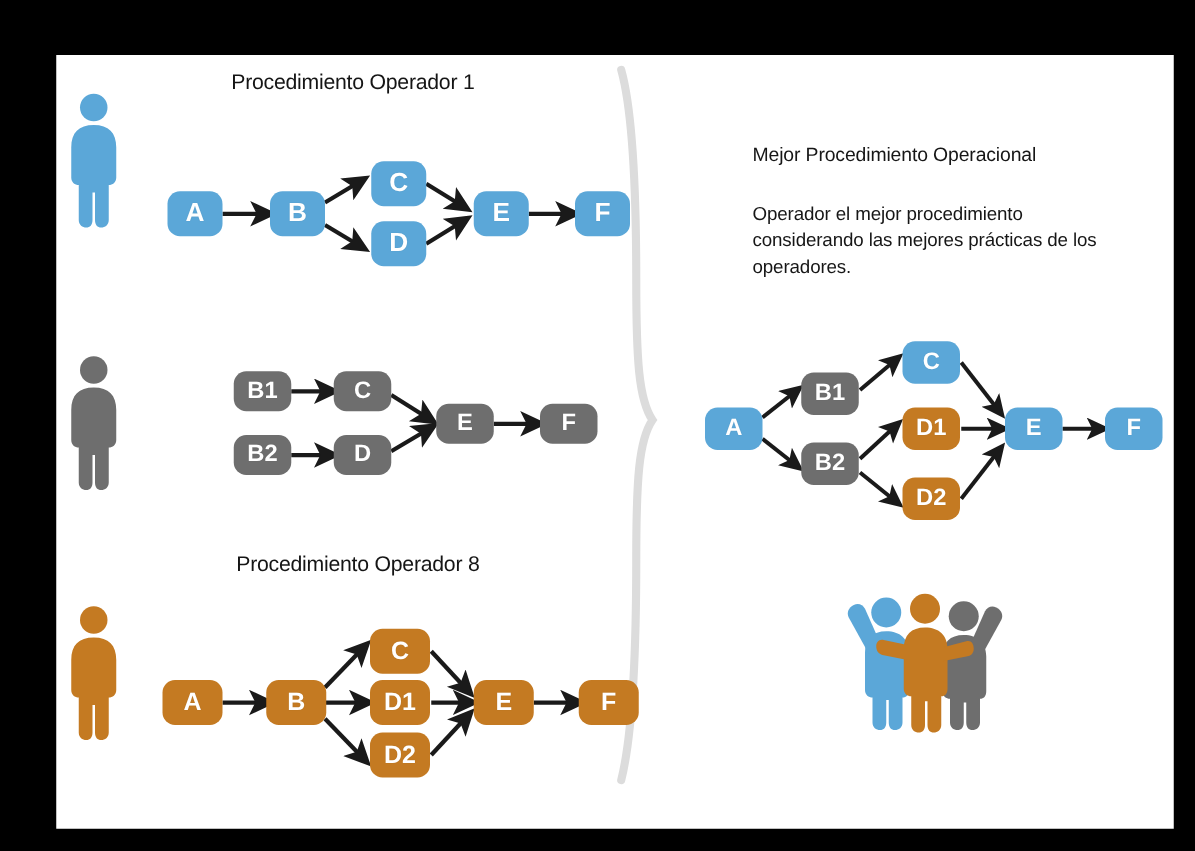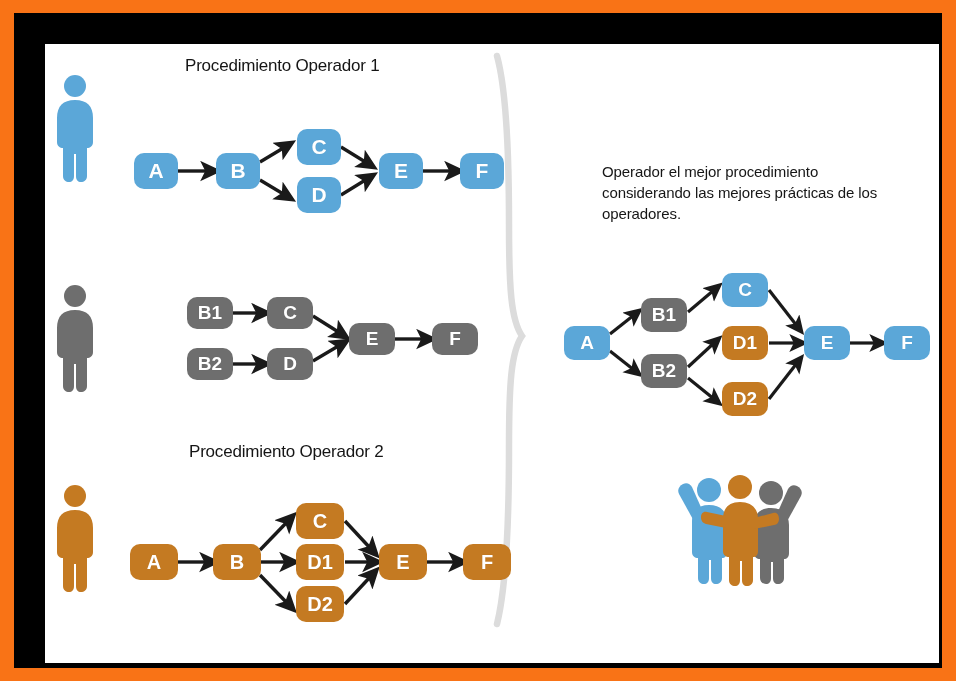--- a/index.html
+++ b/index.html
@@ -3,21 +3,21 @@
 <meta charset="utf-8">
 <title>Mejor Procedimiento Operacional</title>
 <style>
   html,body{margin:0;padding:0;background:#ffffff;}
   body{
     width:956px;height:681px;overflow:hidden;
     font-family:"Liberation Sans","DejaVu Sans",sans-serif;
   }
   #frame-gold{
     position:absolute;left:0;top:0;width:956px;height:681px;
-    background:#f97316;box-sizing:border-box;
+    background:#000000;box-sizing:border-box;
   }
   #frame-black{
     position:absolute;left:14px;top:13px;width:928px;height:655px;
     background:#000000;box-sizing:border-box;
   }
   #canvas{
     position:absolute;left:31px;top:31px;width:894px;height:619px;
     background:#ffffff;overflow:hidden;
   }
   .svg-layer{position:absolute;left:0;top:0;width:894px;height:619px;}
@@ -192,29 +192,30 @@
       <div class="node blue sz1" style="left:334px;top:109px;">E</div>
       <div class="node blue sz1" style="left:415px;top:109px;">F</div>
 
       <div class="node gray sz2" style="left:142px;top:253px;">B1</div>
       <div class="node gray sz2" style="left:142px;top:304px;">B2</div>
       <div class="node gray sz2" style="left:222px;top:253px;">C</div>
       <div class="node gray sz2" style="left:222px;top:304px;">D</div>
       <div class="node gray sz2" style="left:304px;top:279px;">E</div>
       <div class="node gray sz2" style="left:387px;top:279px;">F</div>
 
-      <div class="proc-title" style="left:144px;top:398px;">Procedimiento Operador 2</div>
+      <div class="proc-title" style="left:144px;top:398px;">Procedimiento Operador 8</div>
       <div class="node orange sz3" style="left:85px;top:500px;">A</div>
       <div class="node orange sz3" style="left:168px;top:500px;">B</div>
       <div class="node orange sz3" style="left:251px;top:459px;">C</div>
       <div class="node orange sz3" style="left:251px;top:500px;">D1</div>
       <div class="node orange sz3" style="left:251px;top:542px;">D2</div>
       <div class="node orange sz3" style="left:334px;top:500px;">E</div>
       <div class="node orange sz3" style="left:418px;top:500px;">F</div>
 
+      <div class="panel-heading" style="left:557px;top:72px;">Mejor Procedimiento Operacional</div>
       <div class="panel-body" style="left:557px;top:117px;">Operador el mejor procedimiento considerando las mejores prácticas de los operadores.</div>
 
       <div class="node blue szr" style="left:519px;top:282px;">A</div>
       <div class="node gray szr" style="left:596px;top:254px;">B1</div>
       <div class="node gray szr" style="left:596px;top:310px;">B2</div>
       <div class="node blue szr" style="left:677px;top:229px;">C</div>
       <div class="node orange szr" style="left:677px;top:282px;">D1</div>
       <div class="node orange szr" style="left:677px;top:338px;">D2</div>
       <div class="node blue szr" style="left:759px;top:282px;">E</div>
       <div class="node blue szr" style="left:839px;top:282px;">F</div>

